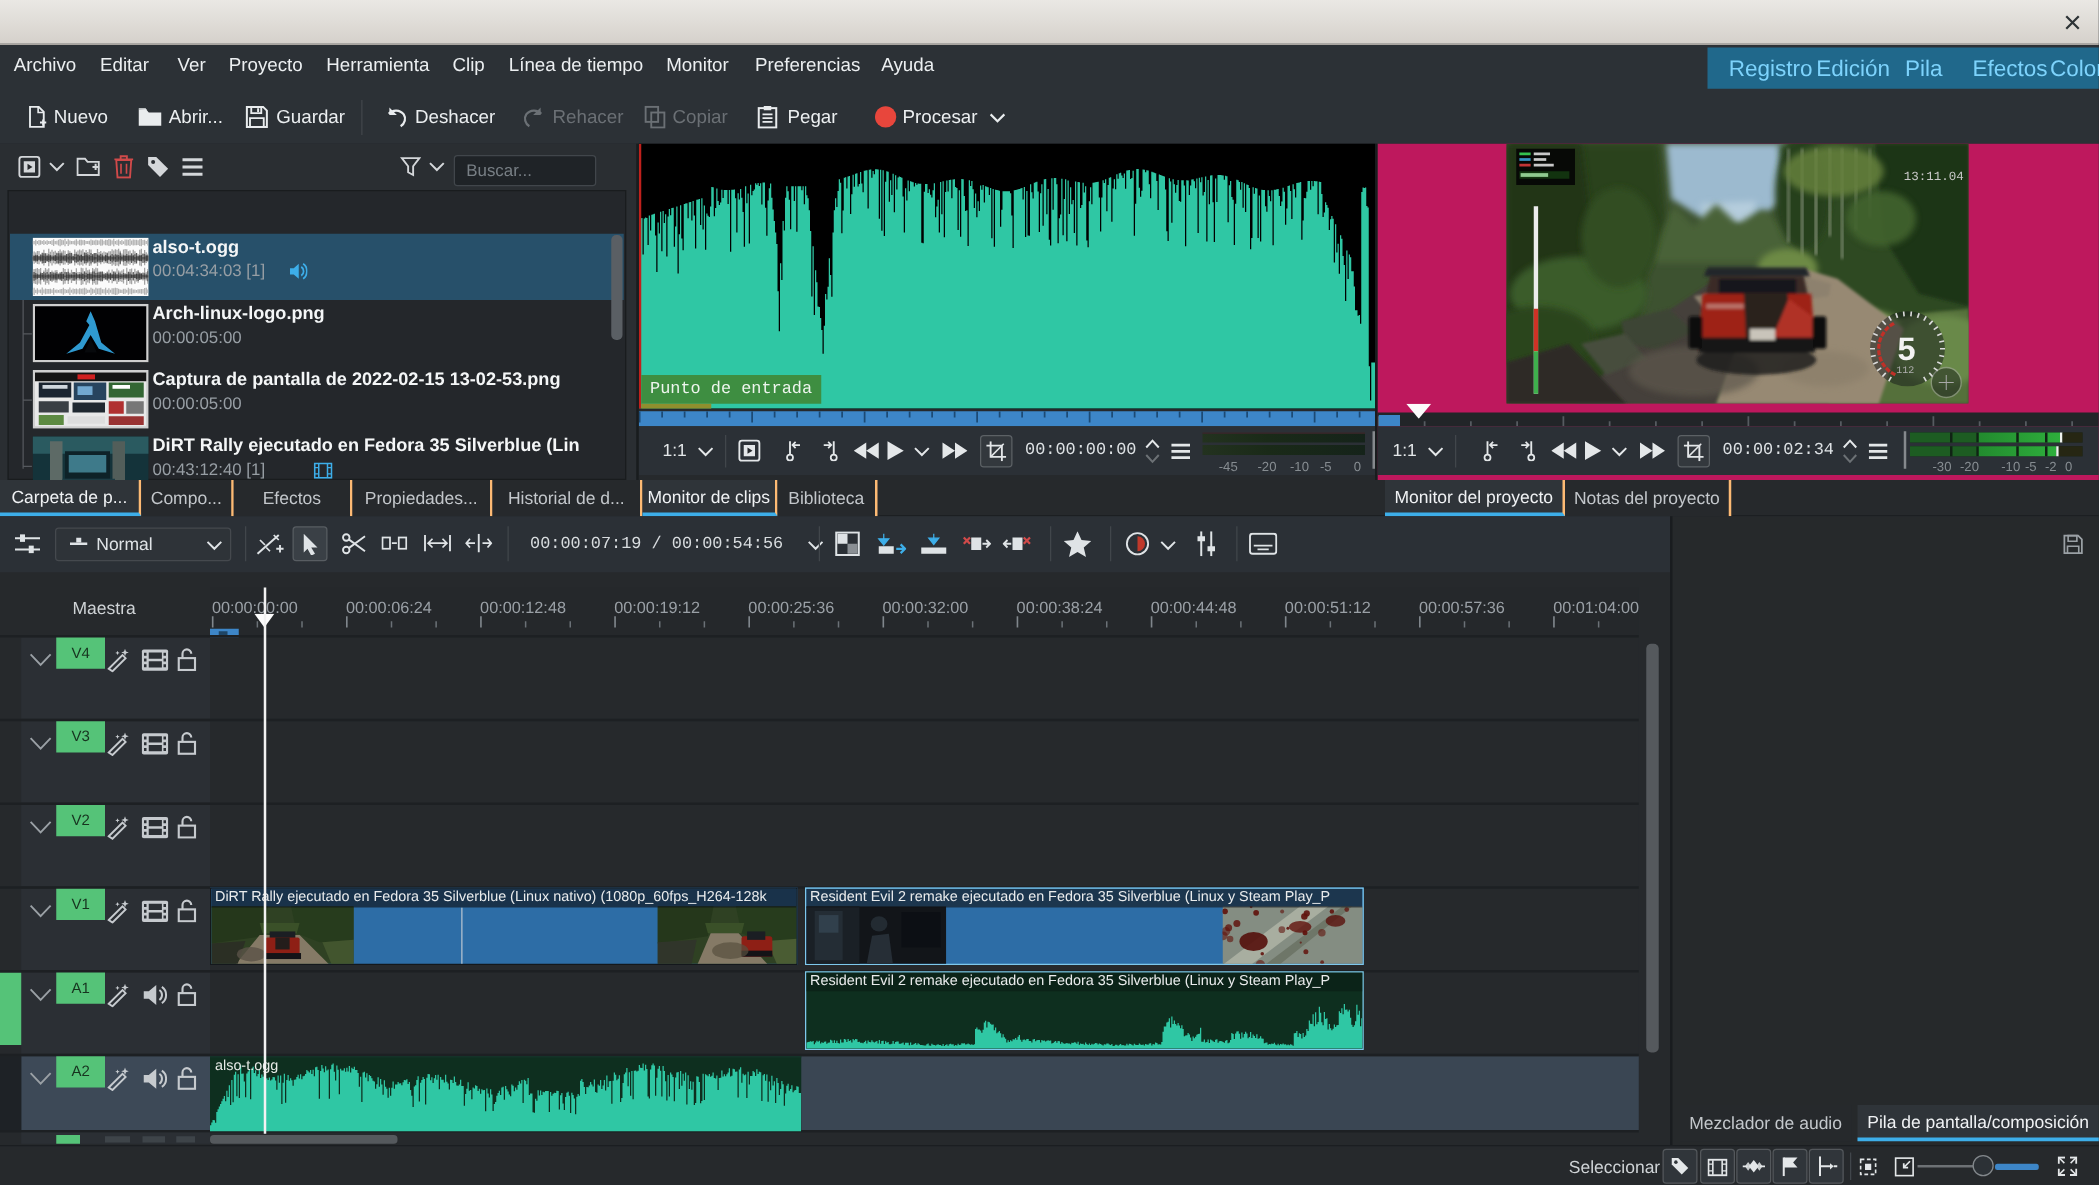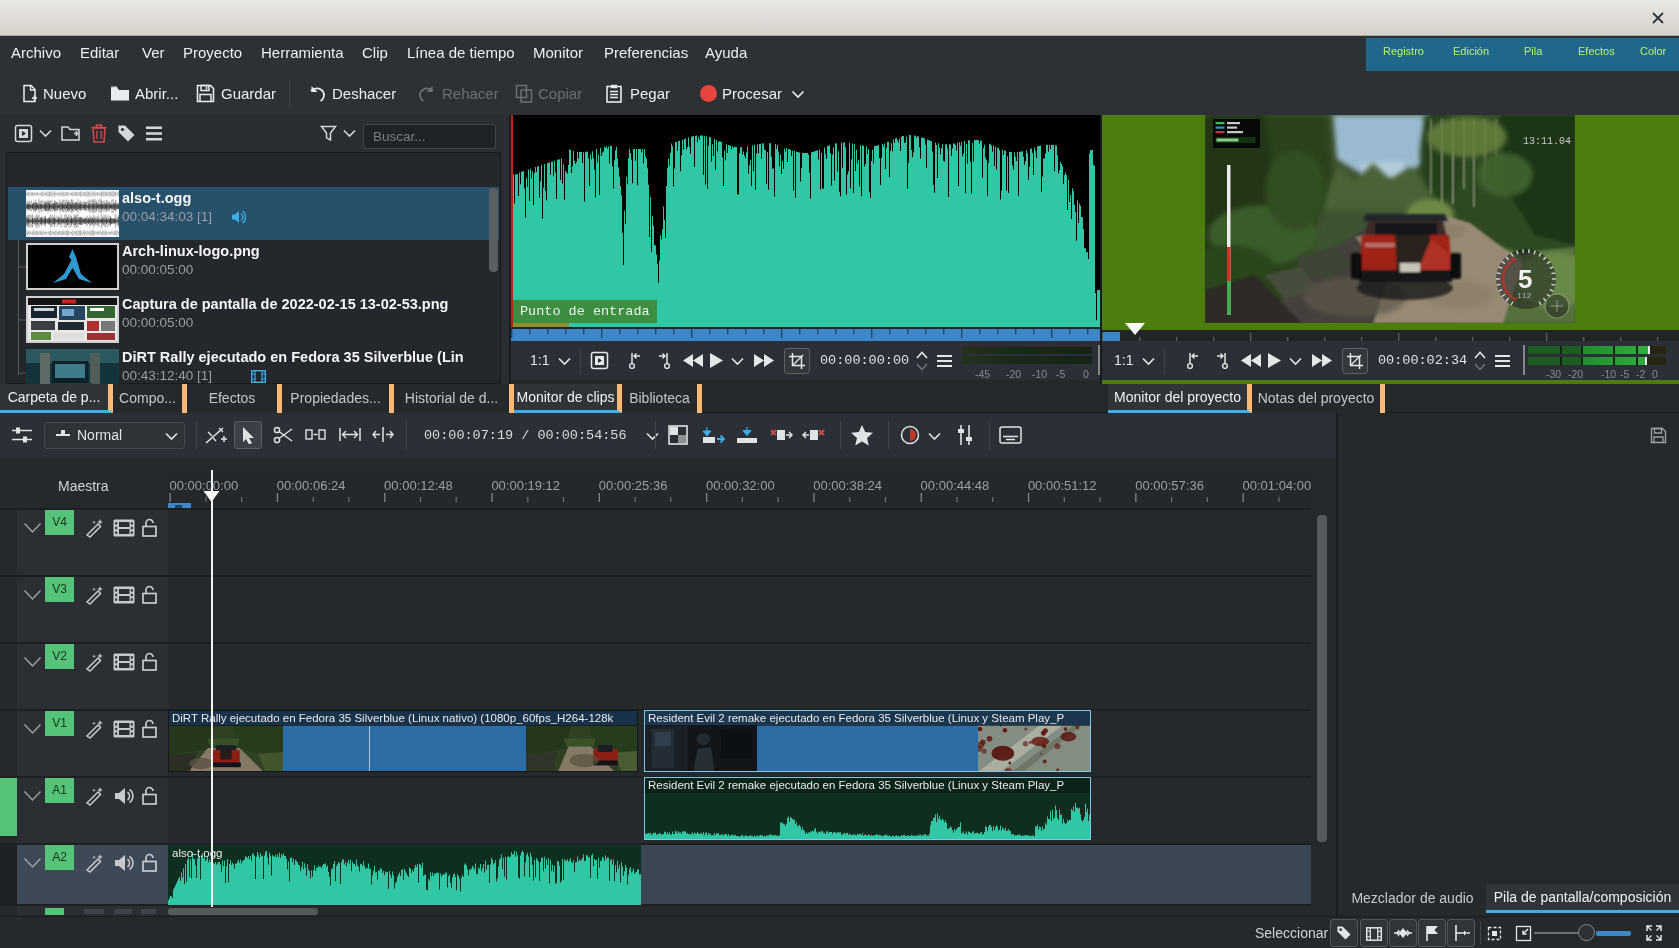--- a/index.html
+++ b/index.html
@@ -6,48 +6,48 @@
 .abs{position:absolute}
 .ic{position:absolute}
 svg{display:block}
 .mono{font-family:"Liberation Mono",monospace}
 #titlebar{left:0;top:0;width:1679px;height:36px;
  background:linear-gradient(#eae8e4,#d5d1cb);border-bottom:1px solid #a9a5a0}
 #titletext{width:100%;text-align:center;top:9px;font-size:15px;font-weight:bold;color:#161616}
 #menubar{left:0;top:36px;width:1679px;height:36px;background:#2c3136}
 .mitem{top:8px;font-size:15px;color:#eceff1}
 #menublue{left:1366px;top:2px;width:313px;height:33px;background:#20688b}
-.mblue{top:7px;font-size:11px;color:#bef264;position:absolute}
+.mblue{top:7px;font-size:18px;color:#7dd3fc;position:absolute}
 #toolbar{left:0;top:72px;width:1679px;height:43px;background:#2c3136}
 .tlabel{top:13px;font-size:15px;color:#eceff1;position:absolute}
 .tgray{color:#6b7075}
 .vsep{position:absolute;width:1px;background:#41464b}
 #mainrow{left:0;top:115px;width:1679px;height:269px;background:#2a2e32}
 #bin{left:0;top:0;width:510px;height:269px;background:#2a2e32}
 #binlist{left:6px;top:37px;width:495px;height:232px;background:#24272b;border:1px solid #191c1e}
 #binhdr{left:0;top:0;width:493px;height:30px;background:#292d31;border-bottom:1px solid #1a1d20;color:#d6d9db;font-size:14px}
 .brow{left:1px;width:491px;height:53px}
 .btitle{font-size:14.5px;font-weight:bold;color:#f4f6f7;white-space:nowrap}
 .bdur{font-size:13.5px;color:#979ea4;white-space:nowrap}
 .bthumb{position:absolute;left:18px;top:3px;width:93px;height:47px;overflow:hidden}
 #clipmon{left:511px;top:0;width:589px;height:269px;background:#26292c}
-#projmon{left:1102px;top:0;width:577px;height:269px;background:#4d7c0f}
+#projmon{left:1102px;top:0;width:577px;height:269px;background:#be185d}
 .transport{position:absolute;left:0;width:100%;height:39px;background:#2b3036}
 .tc{position:absolute;font-size:13.5px;color:#dde1e4;letter-spacing:0}
 .mlabels{position:absolute;font-size:10.5px;color:#868c91}
 #tabbar{left:0;top:384px;width:1679px;height:29px;background:#26292c;border-bottom:1px solid #1c1f22}
 .tab{position:absolute;top:0;height:29px;font-size:14px;color:#c3c7cb;background:#26292c;
- border-right:5px solid #fdba74;text-align:center;line-height:28px;white-space:nowrap}
+ border-right:2px solid #fdba74;text-align:center;line-height:28px;white-space:nowrap}
 .tabactive{background:#2f3439;color:#f0f2f4;border-bottom:3px solid #3daee9;line-height:26px}
 #tltoolbar{left:0;top:413px;width:1336px;height:45px;background:#2b3036}
 #rightpanel{left:1336px;top:413px;width:343px;height:503px;background:#26292b;border-left:2px solid #191c1f}
 #timeline{left:0;top:458px;width:1336px;height:458px;background:#26292c}
 .trackhdr{position:absolute;left:17px;width:151px;background:#2b2f34}
 .tracklane{position:absolute;left:168px;width:1143px;background:#26292c}
-.greenbox{position:absolute;width:29px;height:26px;background:#55c378;color:#17331f;
+.greenbox{position:absolute;width:39px;height:26px;background:#55c378;color:#17331f;
  font-size:12px;text-align:center;line-height:26px}
 .clip{position:absolute;overflow:hidden}
 .cliptitle{position:absolute;left:0;top:0;width:100%;height:15px;background:rgba(13,15,17,0.62);
  color:#e9ebec;font-size:11.5px;line-height:15px;white-space:nowrap;overflow:hidden;padding-left:3px}
 #statusbar{left:0;top:916px;width:1679px;height:32px;background:#26292c;border-top:1px solid #1b1e21}
 .sbtn{position:absolute;top:2px;width:28px;height:28px;background:#30353a;border:1px solid #54585c;border-radius:3px}
 .ruler-label{position:absolute;top:0;font-size:13px;color:#9aa0a6;white-space:nowrap}
 </style></head><body>
 <div id="titlebar" class="abs">
 <svg class="ic" style="left:1650px;top:10px" width="16" height="16" viewBox="0 0 16 16">
@@ -146,21 +146,21 @@
       </svg>
 <svg class="ic" style="left:145px;top:11px" width="18" height="15" viewBox="0 0 18 15">
         <path d="M1 1.7h16M1 7.5h16M1 13.3h16" stroke="#d4d7da" stroke-width="2.4"></path>
       </svg>
 <svg class="ic" style="left:320px;top:10px" width="17" height="17" viewBox="0 0 17 17">
         <path d="M1.5 1.5h14L10.5 8v7l-4-2.2V8z" fill="none" stroke="#d4d7da" stroke-width="1.5"></path>
       </svg>
 <svg class="ic" style="left:343px;top:14px" width="13" height="9" viewBox="0 0 13 9">
         <path d="M1 1.5L6.5 7L12 1.5" fill="none" stroke="#d4d7da" stroke-width="1.6"></path>
       </svg>
-<div class="abs" style="left:363px;top:9px;width:133px;height:25px;background:#1f2327;border:1px solid #41464b;border-radius:3px;color:#787f85;font-size:13.5px;line-height:23px;padding-left:9px">Buscar...</div>
+<div class="abs" style="left:363px;top:9px;width:114px;height:25px;background:#1f2327;border:1px solid #41464b;border-radius:3px;color:#787f85;font-size:13.5px;line-height:23px;padding-left:9px">Buscar...</div>
 <div id="binlist" class="abs">
 <svg class="ic" style="left:0;top:30px" width="30" height="202" viewBox="0 0 30 202">
           <path d="M11.5 14v178M11.5 31h7M11.5 84h7M11.5 137h7M11.5 190h7" stroke="#55595e" stroke-width="1"></path>
         </svg>
 <div class="brow abs" style="top:34px;background:#27506a">
           <div class="bthumb">
             <svg width="93" height="47" viewBox="0 0 93 47">
               <rect width="93" height="47" fill="#fbfbfb"></rect>
               <path d="M0.0 12.5V19.5 M1.3 11.1V20.9 M2.6 11.9V20.1 M3.9 10.8V21.2 M5.2 10.7V21.3 M6.5 13.3V18.7 M7.8 13.5V18.5 M9.1 9.7V22.3 M10.4 12.4V19.6 M11.7 12.5V19.5 M13.0 9.0V23.0 M14.3 11.4V20.6 M15.6 9.7V22.3 M16.9 11.4V20.6 M18.2 10.6V21.4 M19.5 12.9V19.1 M20.8 10.7V21.3 M22.1 9.6V22.4 M23.4 11.2V20.8 M24.7 10.2V21.8 M26.0 10.5V21.5 M27.3 13.3V18.7 M28.6 10.1V21.9 M29.9 10.9V21.1 M31.2 12.2V19.8 M32.5 13.4V18.6 M33.8 9.6V22.4 M35.1 11.4V20.6 M36.4 10.3V21.7 M37.7 9.6V22.4 M39.0 10.3V21.7 M40.3 9.4V22.6 M41.6 11.8V20.2 M42.9 9.9V22.1 M44.2 11.5V20.5 M45.5 9.3V22.7 M46.8 9.6V22.4 M48.1 13.1V18.9 M49.4 12.9V19.1 M50.7 12.6V19.4 M52.0 9.2V22.8 M53.3 11.6V20.4 M54.6 10.7V21.3 M55.9 12.2V19.8 M57.2 11.2V20.8 M58.5 11.8V20.2 M59.8 12.0V20.0 M61.1 10.9V21.1 M62.4 10.9V21.1 M63.7 9.4V22.6 M65.0 10.4V21.6 M66.3 9.3V22.7 M67.6 9.7V22.3 M68.9 9.0V23.0 M70.2 10.5V21.5 M71.5 12.8V19.2 M72.8 9.6V22.4 M74.1 9.2V22.8 M75.4 9.4V22.6 M76.7 11.0V21.0 M78.0 10.3V21.7 M79.3 12.6V19.4 M80.6 9.8V22.2 M81.9 10.9V21.1 M83.2 12.3V19.7 M84.5 13.3V18.7 M85.8 9.7V22.3 M87.1 9.0V23.0 M88.4 13.1V18.9 M89.7 9.9V22.1 M91.0 11.7V20.3 M92.3 12.9V19.1" stroke="#999" stroke-width="1" opacity="0.9" fill="none"></path>
               <path d="M0.0 14.2V18.8 M1.3 14.6V18.4 M2.6 13.8V19.2 M3.9 14.5V18.5 M5.2 14.7V18.3 M6.5 13.8V19.2 M7.8 12.2V20.8 M9.1 12.6V20.4 M10.4 12.7V20.3 M11.7 14.3V18.7 M13.0 13.4V19.6 M14.3 14.1V18.9 M15.6 14.4V18.6 M16.9 14.6V18.4 M18.2 14.3V18.7 M19.5 12.2V20.8 M20.8 12.5V20.5 M22.1 12.6V20.4 M23.4 12.6V20.4 M24.7 14.4V18.6 M26.0 14.0V19.0 M27.3 13.1V19.9 M28.6 12.8V20.2 M29.9 12.4V20.6 M31.2 12.4V20.6 M32.5 14.7V18.3 M33.8 13.2V19.8 M35.1 13.0V20.0 M36.4 13.4V19.6 M37.7 14.4V18.6 M39.0 13.5V19.5 M40.3 14.7V18.3 M41.6 12.2V20.8 M42.9 12.4V20.6 M44.2 13.3V19.7 M45.5 14.0V19.0 M46.8 12.3V20.7 M48.1 13.3V19.7 M49.4 12.3V20.7 M50.7 12.4V20.6 M52.0 13.4V19.6 M53.3 13.7V19.3 M54.6 13.2V19.8 M55.9 13.7V19.3 M57.2 14.5V18.5 M58.5 14.0V19.0 M59.8 12.5V20.5 M61.1 14.8V18.2 M62.4 14.8V18.2 M63.7 13.1V19.9 M65.0 14.1V18.9 M66.3 13.4V19.6 M67.6 13.5V19.5 M68.9 13.9V19.1 M70.2 12.0V21.0 M71.5 14.4V18.6 M72.8 13.7V19.3 M74.1 14.3V18.7 M75.4 13.1V19.9 M76.7 14.1V18.9 M78.0 13.9V19.1 M79.3 12.7V20.3 M80.6 14.0V19.0 M81.9 13.3V19.7 M83.2 12.3V20.7 M84.5 14.6V18.4 M85.8 14.7V18.3 M87.1 14.3V18.7 M88.4 12.7V20.3 M89.7 13.1V19.9 M91.0 14.2V18.8 M92.3 14.0V19.0" stroke="#5a5a5a" stroke-width="1" opacity="1" fill="none"></path>

